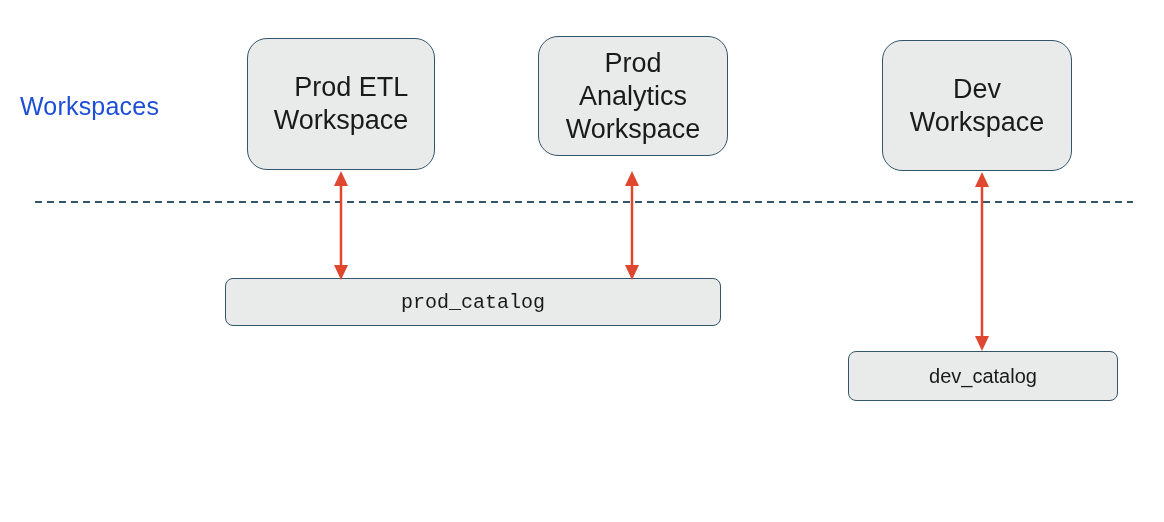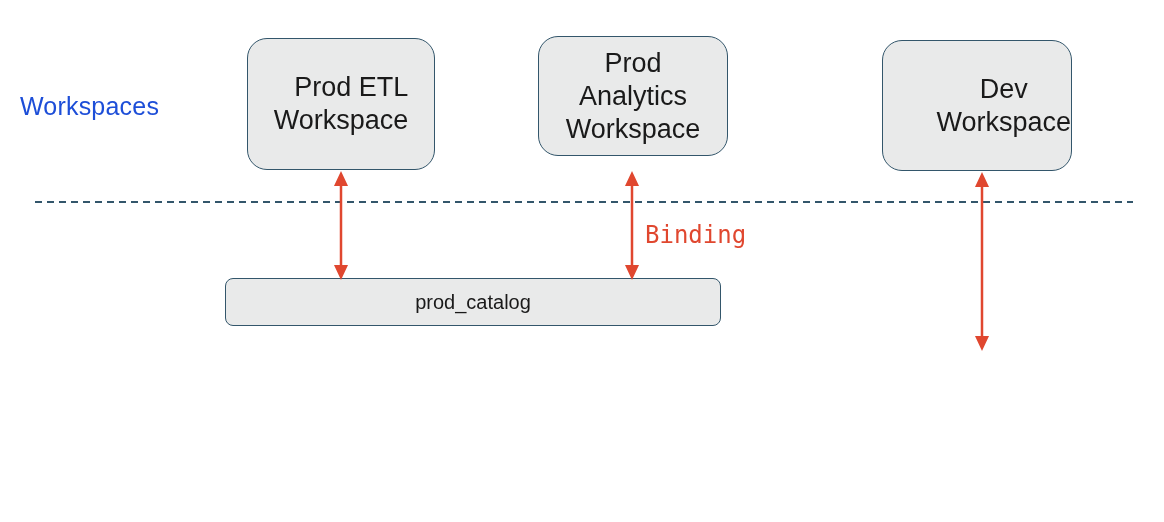--- a/index.html
+++ b/index.html
@@ -38,27 +38,27 @@
     color: #1a1a1a;
   }
   .ws-node {
     border-radius: 20px;
     font-size: 27px;
     line-height: 33px;
     white-space: pre-line;
   }
   .ws-node-1 { left: 247px; top: 38px; width: 188px; height: 132px; text-align: right; }
   .ws-node-2 { left: 538px; top: 36px; width: 190px; height: 120px; }
-  .ws-node-3 { left: 882px; top: 40px; width: 190px; height: 131px; justify-content: flex-end; }
+  .ws-node-3 { left: 882px; top: 40px; width: 190px; height: 131px; }
 
   .cat-node {
     border-radius: 8px;
     font-size: 20px;
   }
-  .cat-node-prod { left: 225px; top: 278px; width: 496px; height: 48px; }
+  .cat-node-prod { left: 225px; top: 278px; width: 496px; height: 48px; font-family: Liberation Mono, monospace; }
   .cat-node-dev  { left: 848px; top: 351px; width: 270px; height: 50px; }
 
   .overlay {
     position: absolute;
     left: 0; top: 0;
     width: 1164px;
     height: 522px;
     pointer-events: none;
   }
   .divider-line {
@@ -104,22 +104,24 @@
 
   <div class="node ws-node ws-node-3">
     <span>Dev
 Workspace</span>
   </div>
 
   <div class="node cat-node cat-node-prod">
     <span>prod_catalog</span>
   </div>
 
+  <div class="node cat-node cat-node-dev">
+    <span>dev_catalog</span>
+  </div>
 
-  <div class="binding-label">Binding</div>
 
   <svg class="overlay" viewBox="0 0 1164 522" xmlns="http://www.w3.org/2000/svg">
 
     <line class="divider-line" x1="35" y1="202" x2="1133" y2="202"></line>
 
     <g class="arrow">
       <line x1="341" y1="184" x2="341" y2="267"></line>
       <polygon points="341,171 334,186 348,186"></polygon>
       <polygon points="341,280 334,265 348,265"></polygon>
     </g>

